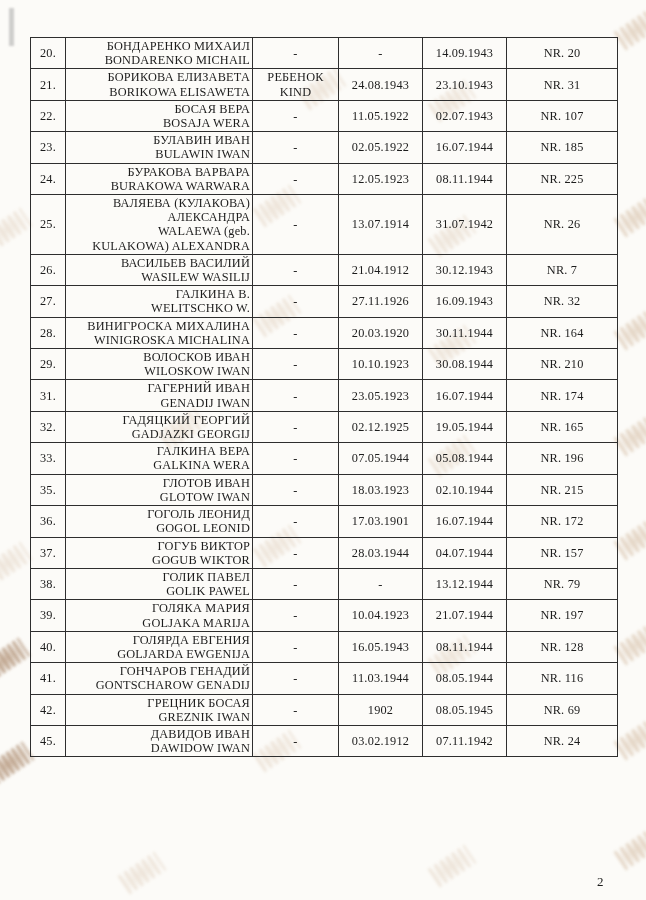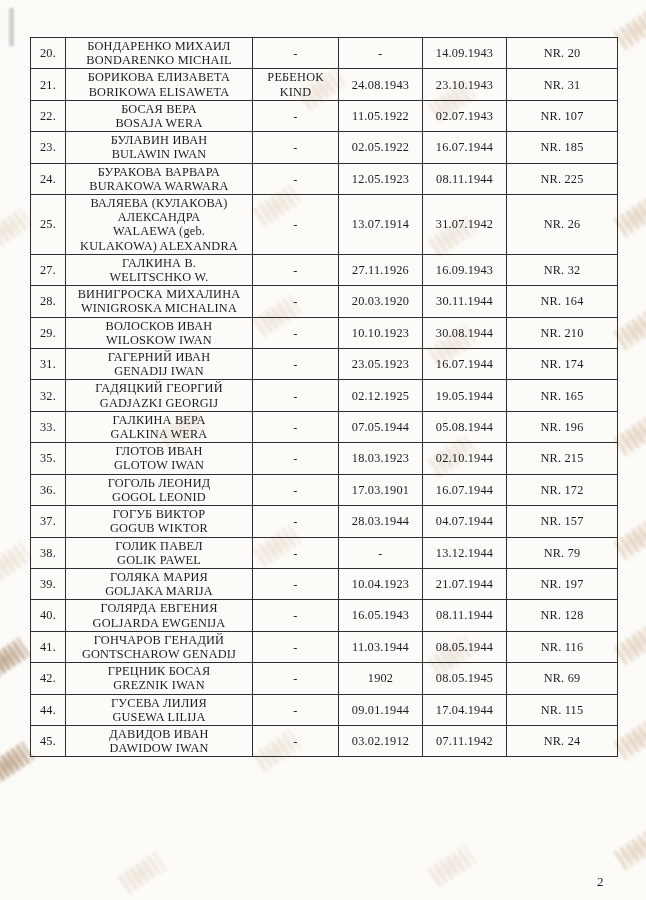--- a/index.html
+++ b/index.html
@@ -45,21 +45,21 @@
   table.records td {
     border: 1.2px solid #2e2e2e;
     padding: 1px 2px;
     vertical-align: middle;
     font-size: 12.3px;
     line-height: 14.2px;
     letter-spacing: .2px;
   }
   table.records tr { height: 30px; }
   td.c-num   { text-align: center; }
-  td.c-name  { text-align: center; padding-left: 6px; }
+  td.c-name  { text-align: right; padding-left: 6px; }
   td.c-remark, td.c-birth, td.c-death, td.c-nr { text-align: center; }
   td .line { white-space: nowrap; }
   .page-number {
     position: absolute; left: 597px; top: 874px;
     font-size: 13px;
   }
 </style>
 </head>
 <body>
 
@@ -183,20 +183,33 @@
             <div class="line">KULAKOWA) ALEXANDRA</div>
           </td>
     <td class="c-remark">
             <div class="line">-</div>
           </td>
     <td class="c-birth">13.07.1914</td>
     <td class="c-death">31.07.1942</td>
     <td class="c-nr">NR. 26</td>
   </tr>
 
+  <tr>
+    <td class="c-num"><span>26.</span></td>
+    <td class="c-name">
+            <div class="line">ВАСИЛЬЕВ ВАСИЛИЙ</div>
+            <div class="line">WASILEW WASILIJ</div>
+          </td>
+    <td class="c-remark">
+            <div class="line">-</div>
+          </td>
+    <td class="c-birth">21.04.1912</td>
+    <td class="c-death">30.12.1943</td>
+    <td class="c-nr">NR. 7</td>
+  </tr>
 
   <tr>
     <td class="c-num"><span>27.</span></td>
     <td class="c-name">
             <div class="line">ГАЛКИНА В.</div>
             <div class="line">WELITSCHKO W.</div>
           </td>
     <td class="c-remark">
             <div class="line">-</div>
           </td>
@@ -383,33 +396,20 @@
           </td>
     <td class="c-remark">
             <div class="line">-</div>
           </td>
     <td class="c-birth">1902</td>
     <td class="c-death">08.05.1945</td>
     <td class="c-nr">NR. 69</td>
   </tr>
 
 
-  <tr>
-    <td class="c-num"><span>44.</span></td>
-    <td class="c-name">
-            <div class="line">ГУСЕВА ЛИЛИЯ</div>
-            <div class="line">GUSEWA  LILIJA</div>
-          </td>
-    <td class="c-remark">
-            <div class="line">-</div>
-          </td>
-    <td class="c-birth">09.01.1944</td>
-    <td class="c-death">17.04.1944</td>
-    <td class="c-nr">NR. 115</td>
-  </tr>
 
   <tr>
     <td class="c-num"><span>45.</span></td>
     <td class="c-name">
             <div class="line">ДАВИДОВ ИВАН</div>
             <div class="line">DAWIDOW IWAN</div>
           </td>
     <td class="c-remark">
             <div class="line">-</div>
           </td>

